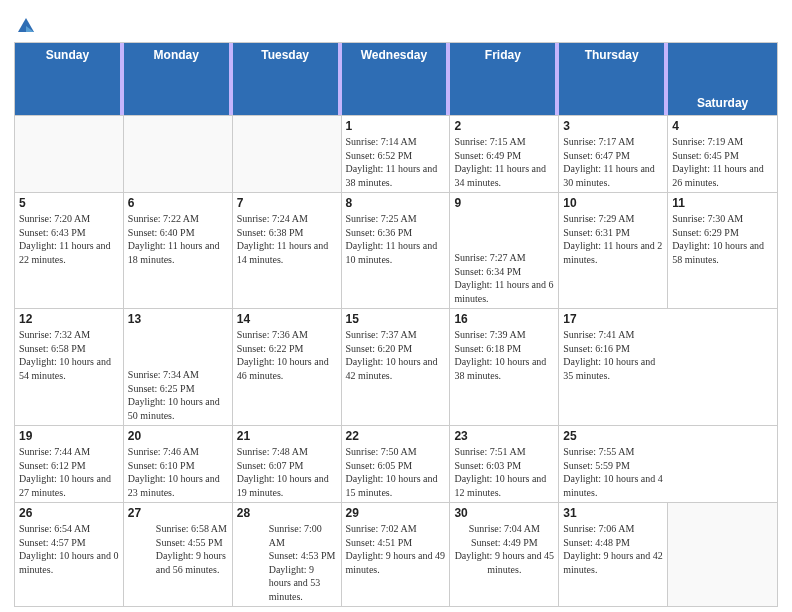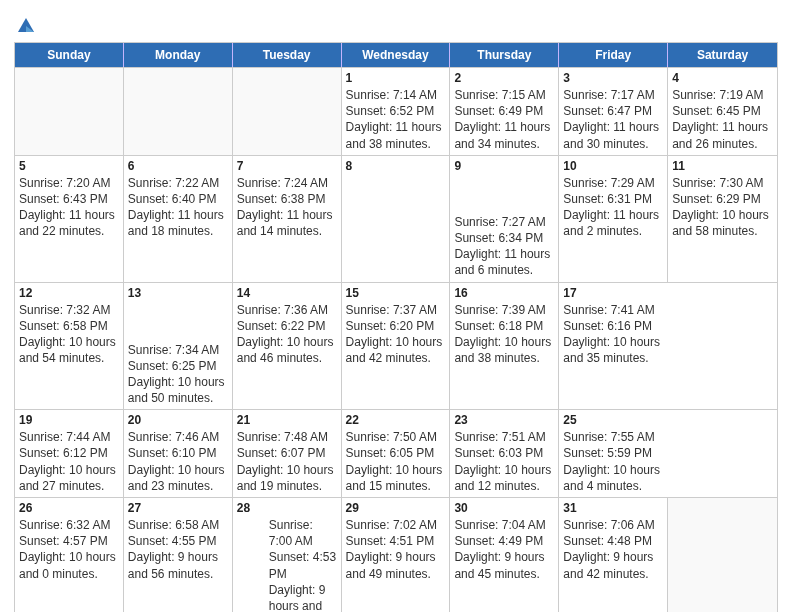--- a/index.html
+++ b/index.html
@@ -66,23 +66,23 @@
       display: grid;
       grid-template-columns: repeat(7, 1fr);
       background: #2e6db4;
     }
     .cal-header-cell {
       color: #fff;
       font-size: 12px;
       font-weight: bold;
       text-align: center;
       padding: 5px 2px;
-      border-right: 1px solid #c4b5fd;
-    }
-    .cal-header-cell:last-child { border-right: none; }
+      border-right: 4px solid #c4b5fd;
+    }
+    .cal-header-cell:last-child { border-right: none; margin-top: 48px; }
     .cal-body {
       flex: 1;
       display: flex;
       flex-direction: column;
     }
     .cal-row {
       display: grid;
       grid-template-columns: repeat(7, 1fr);
       flex: 1;
       border-top: 1px solid #ccc;
@@ -99,23 +99,24 @@
     }
     .cal-cell:last-child { border-right: none; }
     .cal-cell.empty { background: #f9f9f9; }
     .cell-date {
       font-size: 12px;
       font-weight: bold;
       margin-bottom: 2px;
       color: #222;
     }
     .cell-info {
-      font-size: 12px;
+      font-size: 10px;
       line-height: 1.35;
       color: #333;
+      font-family: Liberation Serif, serif;
     }
   </style>
 </head>
 <body>
 
 <div class="page">
   <div class="header">
     <div class="logo">
       <div class="logo-text">
         <div style="display:flex;align-items:flex-start;">
@@ -133,22 +134,22 @@
       <div class="location"></div>
     </div>
   </div>
 
   <div class="calendar">
     <div class="cal-header-row">
     <div class="cal-header-cell">Sunday</div>
         <div class="cal-header-cell">Monday</div>
         <div class="cal-header-cell">Tuesday</div>
         <div class="cal-header-cell">Wednesday</div>
+        <div class="cal-header-cell">Friday</div>
         <div class="cal-header-cell">Thursday</div>
-        <div class="cal-header-cell">Friday</div>
         <div class="cal-header-cell">Saturday</div>
       </div>
     <div class="cal-body">
     <div class="cal-row">
           <div class="cal-cell empty"></div>
           <div class="cal-cell empty"></div>
           <div class="cal-cell empty"></div>
           <div class="cal-cell">
             <div class="cell-date">1</div>
             <div class="cell-info" style="white-space: pre-line;">Sunrise: 7:14 AM
@@ -188,20 +189,23 @@
 Daylight: 11 hours and 18 minutes.</div>
           </div>
           <div class="cal-cell">
             <div class="cell-date">7</div>
             <div class="cell-info" style="white-space: pre-line;">Sunrise: 7:24 AM
 Sunset: 6:38 PM
 Daylight: 11 hours and 14 minutes.</div>
           </div>
           <div class="cal-cell">
             <div class="cell-date">8</div>
+            <div class="cell-info" style="white-space: pre-line;">Sunrise: 7:25 AM
+Sunset: 6:36 PM
+Daylight: 11 hours and 10 minutes.</div>
           </div>
           <div class="cal-cell">
             <div class="cell-date">9</div>
             <div class="cell-info" style="white-space: pre-line; margin-top: 39px;">Sunrise: 7:27 AM
 Sunset: 6:34 PM
 Daylight: 11 hours and 6 minutes.</div>
           </div>
           <div class="cal-cell">
             <div class="cell-date">10</div>
             <div class="cell-info" style="white-space: pre-line;">Sunrise: 7:29 AM
@@ -287,45 +291,45 @@
           <div class="cal-cell">
             <div class="cell-date">25</div>
             <div class="cell-info" style="white-space: pre-line;">Sunrise: 7:55 AM
 Sunset: 5:59 PM
 Daylight: 10 hours and 4 minutes.</div>
           </div>
         </div>
         <div class="cal-row">
           <div class="cal-cell">
             <div class="cell-date">26</div>
-            <div class="cell-info" style="white-space: pre-line;">Sunrise: 6:32 AM
+            <div class="cell-info" style="white-space: pre-line;">Sunrise: 6:54 AM
 Sunset: 4:57 PM
 Daylight: 10 hours and 0 minutes.</div>
           </div>
           <div class="cal-cell">
             <div class="cell-date">27</div>
-            <div class="cell-info" style="white-space: pre-line;">Sunrise: 6:58 AM
+            <div class="cell-info" style="white-space: pre-line; margin-left: 28px;">Sunrise: 6:58 AM
 Sunset: 4:55 PM
 Daylight: 9 hours and 56 minutes.</div>
           </div>
           <div class="cal-cell">
             <div class="cell-date">28</div>
             <div class="cell-info" style="white-space: pre-line; margin-left: 32px;">Sunrise: 7:00 AM
 Sunset: 4:53 PM
 Daylight: 9 hours and 53 minutes.</div>
           </div>
           <div class="cal-cell">
             <div class="cell-date">29</div>
             <div class="cell-info" style="white-space: pre-line;">Sunrise: 7:02 AM
 Sunset: 4:51 PM
 Daylight: 9 hours and 49 minutes.</div>
           </div>
           <div class="cal-cell">
             <div class="cell-date">30</div>
-            <div class="cell-info" style="white-space: pre-line;">Sunrise: 7:04 AM
+            <div class="cell-info" style="white-space: pre-line; text-align: center;">Sunrise: 7:04 AM
 Sunset: 4:49 PM
 Daylight: 9 hours and 45 minutes.</div>
           </div>
           <div class="cal-cell">
             <div class="cell-date">31</div>
             <div class="cell-info" style="white-space: pre-line;">Sunrise: 7:06 AM
 Sunset: 4:48 PM
 Daylight: 9 hours and 42 minutes.</div>
           </div>
           <div class="cal-cell empty"></div>

